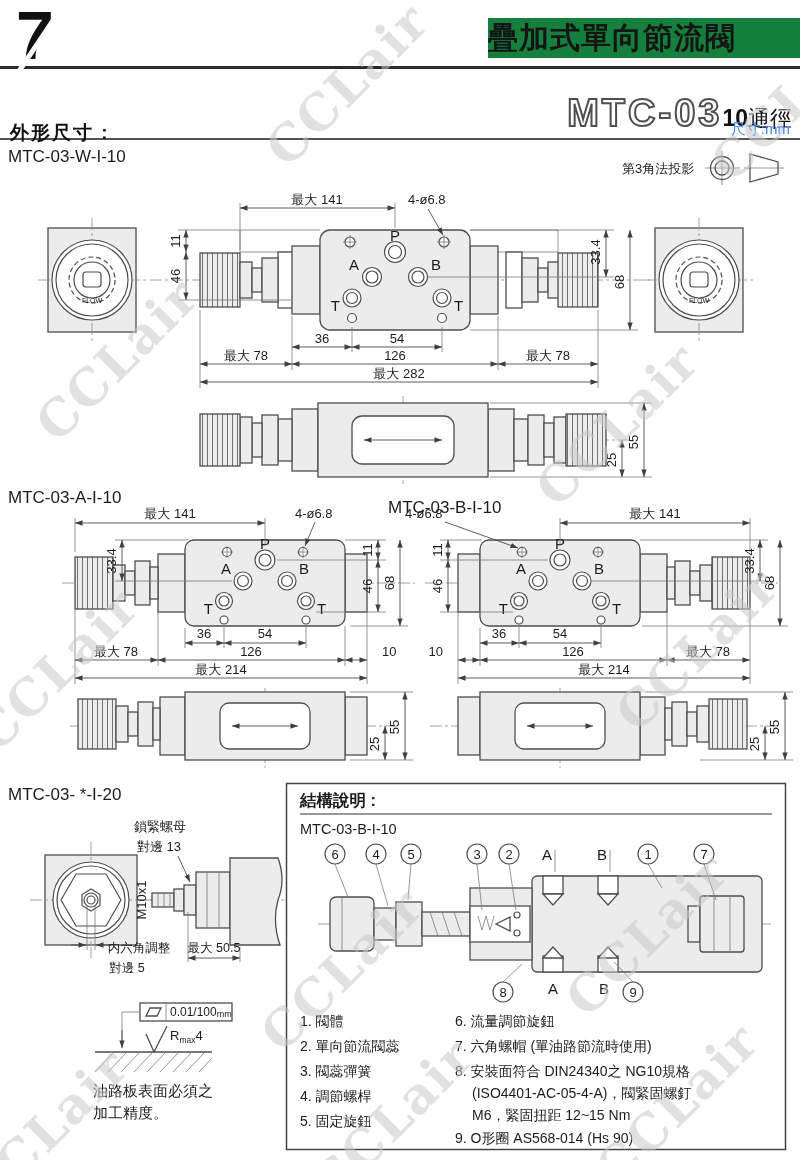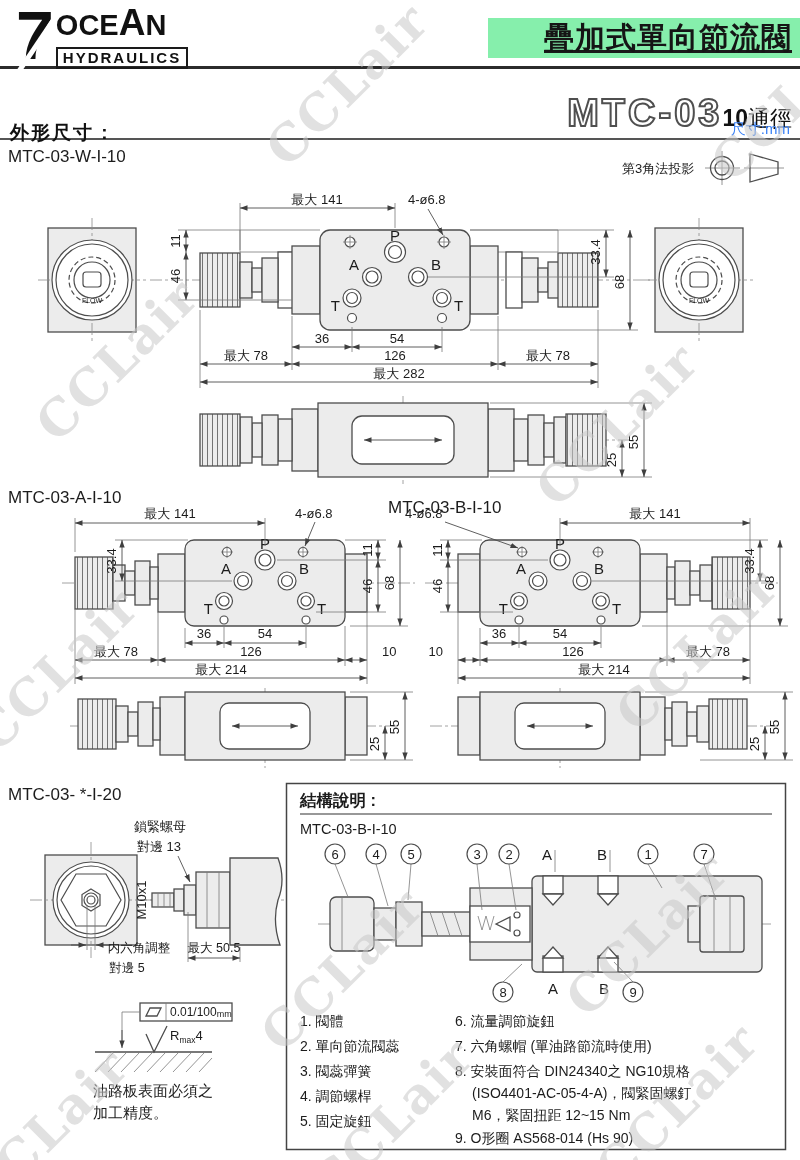--- a/index.html
+++ b/index.html
@@ -11,22 +11,22 @@
               font-family:"Liberation Sans",sans-serif;}
   .logo-seven .slash{position:absolute;left:-14px;top:30px;width:78px;height:5px;background:#fff;
               transform:rotate(-56deg);}
   .logo-right{margin-left:2px;margin-top:2px;}
   .logo-ocean{font-weight:900;color:#111;line-height:30px;letter-spacing:0px;}
   .logo-ocean .oce{font-size:29px;}
   .logo-ocean .biga{font-size:37px;}
   .logo-ocean .enn{font-size:29px;}
   .logo-hyd{display:inline-block;border:2.5px solid #1a1a1a;padding:0 5px 1px 5px;margin-top:2px;
             font-size:15px;font-weight:800;letter-spacing:2px;color:#111;}
-  .hdr-band{position:absolute;left:488px;top:18px;width:312px;height:40px;background:#86efac;
-            display:flex;align-items:center;justify-content:flex-end;z-index:2;text-decoration:underline;}
+  .hdr-band{position:absolute;left:488px;top:18px;width:312px;height:40px;background:#15803d;
+            display:flex;align-items:center;z-index:2;}
   .hdr-band span{font-size:30px;font-weight:900;color:#151515;padding-right:8px;letter-spacing:1px;}
   .rule1{position:absolute;left:0;top:66px;width:800px;height:2.5px;background:#2b2b2b;z-index:2;}
   .rule2{position:absolute;left:0;top:138px;width:800px;height:1.5px;background:#555;z-index:2;}
   .model-line{position:absolute;right:8px;top:72px;display:flex;align-items:baseline;z-index:3;}
   .model-outline{font-size:38px;font-weight:900;letter-spacing:3px;color:#fff;
                  -webkit-text-stroke:2px #4f4f4f;text-shadow:0 0 1px #777;}
   .bore{font-size:23px;font-weight:800;color:#111;}
   .bore-unit{font-size:22px;color:#111;margin-top:32px;}
   .sec-title{position:absolute;left:10px;top:108px;font-size:19px;font-weight:700;color:#111;
              letter-spacing:2px;z-index:3;margin-top:12px;}
@@ -56,24 +56,20 @@
   .cl{stroke:#8a8a8a;stroke-width:.8;fill:none;stroke-dasharray:12 3 3 3;}
   .pln{fill:#fff;stroke:#4d4d4d;stroke-width:1.2;}
 </style>
 </head>
 <body>
 
 <div id="page">
 
   <div class="logo">
     <div class="logo-seven"><span>7</span><span class="slash"></span></div>
-    <div class="logo-right">
-      <div class="logo-ocean"><span class="oce">OCE</span><span class="biga">A</span><span class="enn">N</span></div>
-      <div class="logo-hyd">HYDRAULICS</div>
-    </div>
   </div>
   <div class="hdr-band">
       <span>疊加式單向節流閥</span>
     </div>
   <div class="rule1"></div>
   <div class="model-line">
     <span class="model-outline">MTC-03</span>
     <span class="bore">10</span>
     <span class="bore-unit">通徑</span>
   </div>

